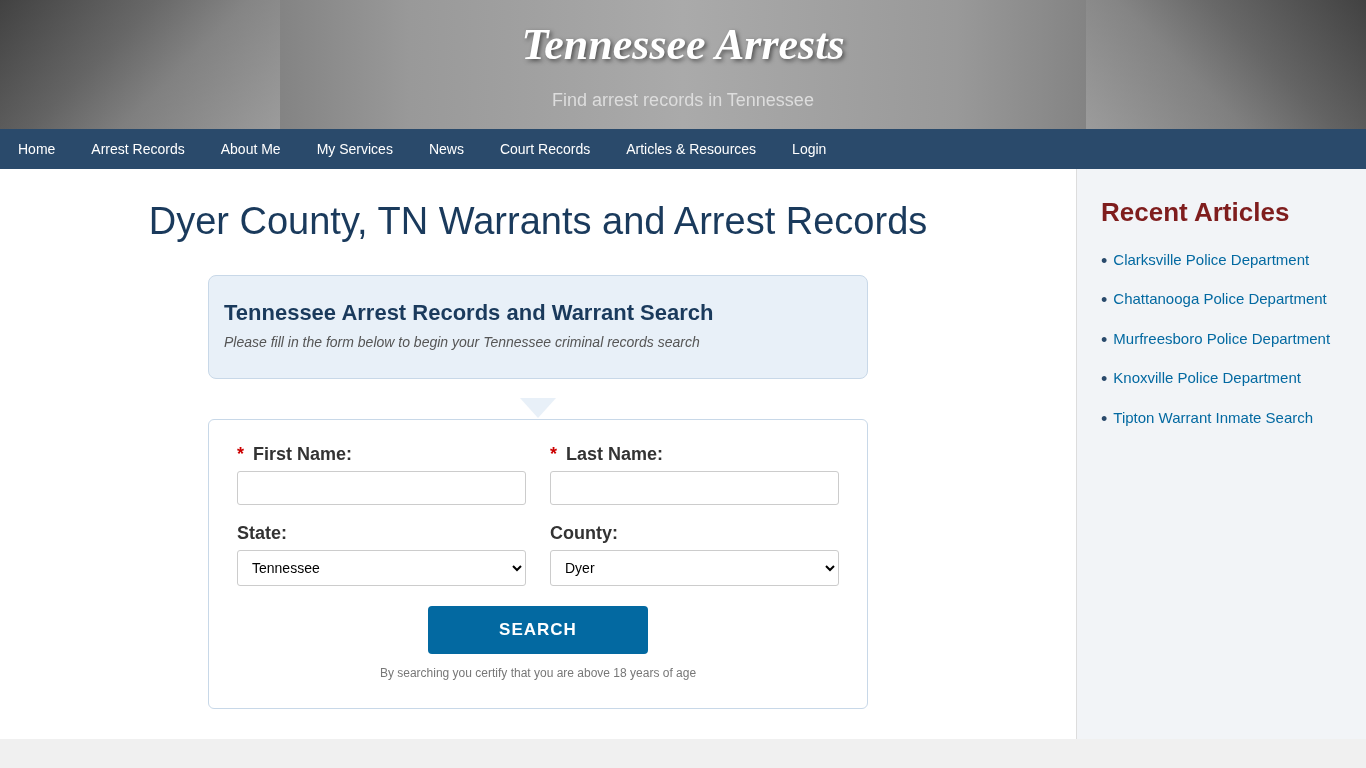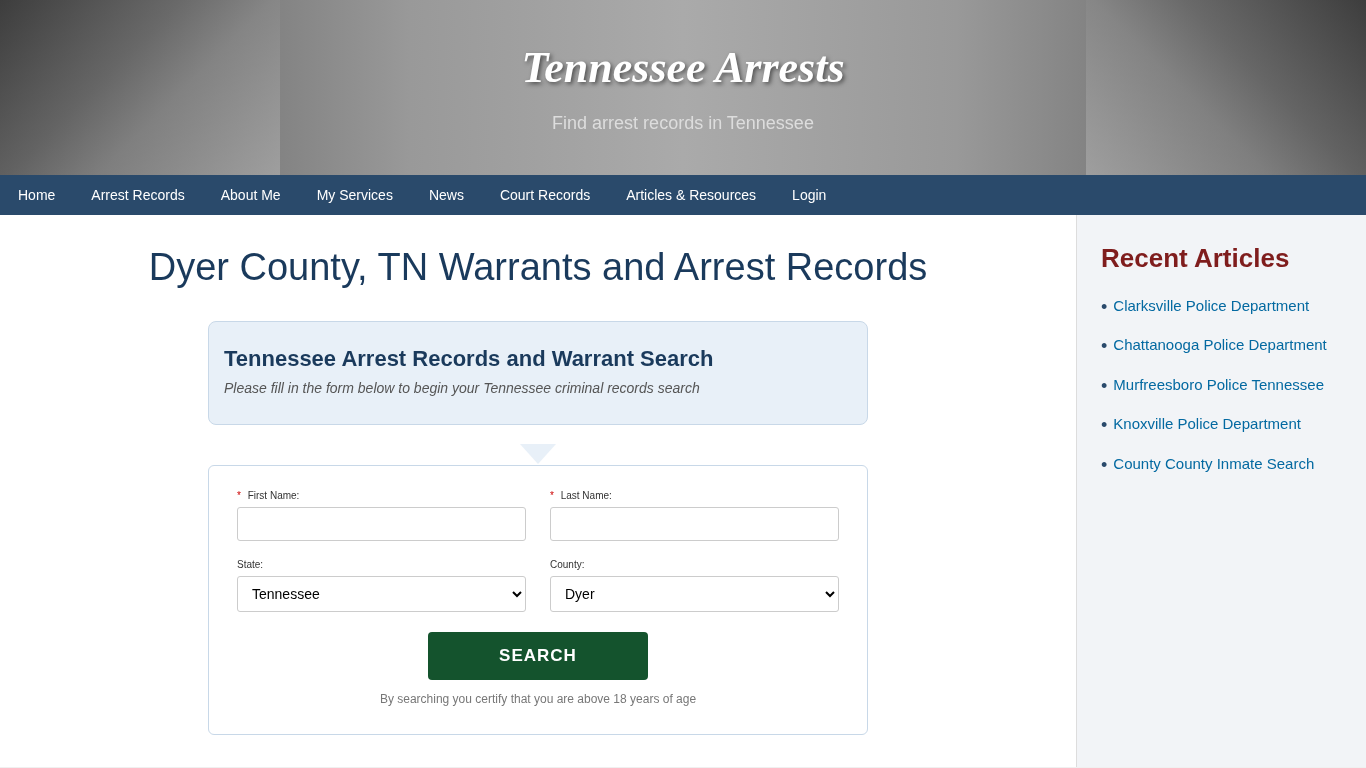--- a/index.html
+++ b/index.html
@@ -1,21 +1,21 @@
 <!DOCTYPE html>
 <html><head>
   <meta charset="utf-8">
   <style>
     * { margin: 0; padding: 0; box-sizing: border-box; }
     body { font-family: Arial, sans-serif; background: #f0f0f0; width: 1366px; min-height: 768px; }
 
     
     .header-banner {
       position: relative;
-      height: 175px;
+      height: 129px;
       background: #fdba74;
       overflow: hidden;
       display: flex;
       align-items: center;
       justify-content: center;
     }
     .header-banner-bg {
       position: absolute;
       inset: 0;
       background: linear-gradient(to right,
@@ -143,22 +143,22 @@
     .form-row {
       display: flex;
       gap: 24px;
       margin-bottom: 18px;
     }
     .form-group {
       flex: 1;
     }
     .form-label {
       display: block;
-      font-size: 10px;
-      font-weight: normal;
+      font-size: 18px;
+      font-weight: bold;
       color: #333;
       margin-bottom: 6px;
     }
     .form-label .required {
       color: #cc0000;
       margin-right: 4px;
     }
     .form-input {
       width: 100%;
       padding: 8px 10px;
@@ -173,21 +173,21 @@
       border: 1px solid #ccc;
       border-radius: 3px;
       font-size: 14px;
       background: #fff;
       appearance: auto;
     }
     .search-btn {
       display: block;
       width: 220px;
       margin: 20px auto 0;
-      background: #14532d;
+      background: #0369a1;
       color: #fff;
       border: none;
       border-radius: 4px;
       padding: 14px 0;
       font-size: 17px;
       font-weight: bold;
       letter-spacing: 1px;
       cursor: pointer;
       text-align: center;
     }
@@ -315,26 +315,26 @@
       <li>
         <span class="sidebar-bullet">•</span>
         <a href="#" class="sidebar-link">Clarksville Police Department</a>
       </li>
       <li>
         <span class="sidebar-bullet">•</span>
         <a href="#" class="sidebar-link">Chattanooga Police Department</a>
       </li>
       <li>
         <span class="sidebar-bullet">•</span>
-        <a href="#" class="sidebar-link">Murfreesboro Police Tennessee</a>
+        <a href="#" class="sidebar-link">Murfreesboro Police Department</a>
       </li>
       <li>
         <span class="sidebar-bullet">•</span>
         <a href="#" class="sidebar-link">Knoxville Police Department</a>
       </li>
       <li>
         <span class="sidebar-bullet">•</span>
-        <a href="#" class="sidebar-link">County County Inmate Search</a>
+        <a href="#" class="sidebar-link">Tipton Warrant Inmate Search</a>
       </li>
     </ul>
   </aside>
 
 </div>
 
 </body></html>

